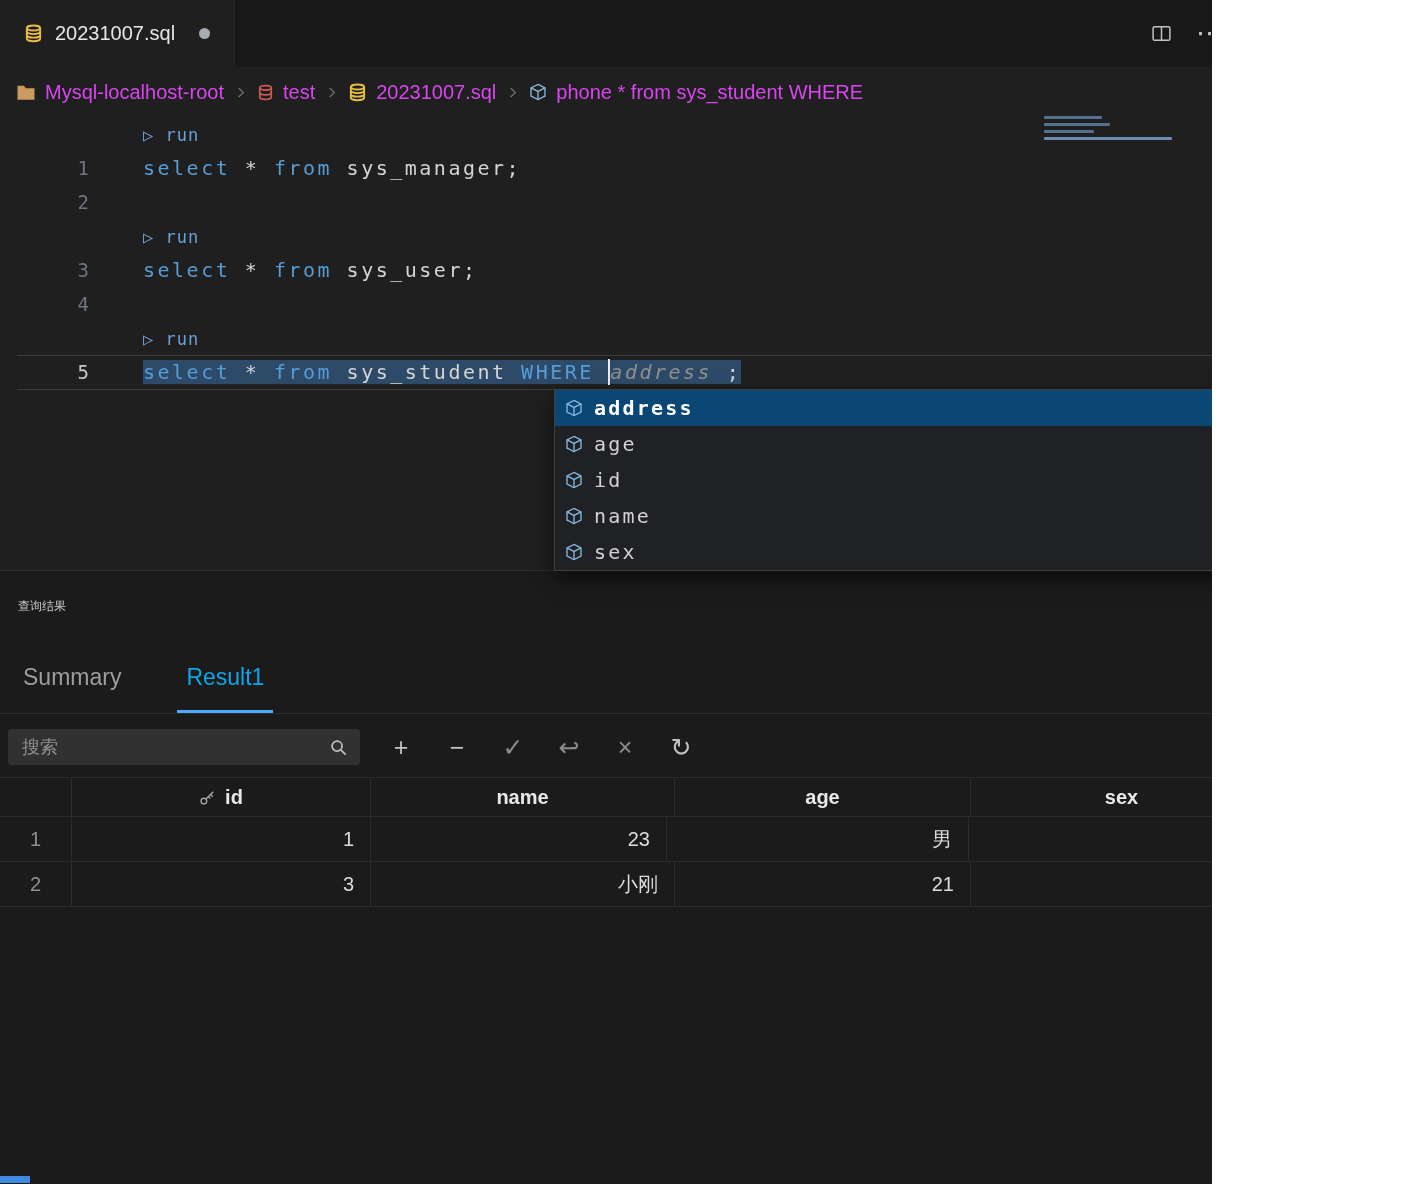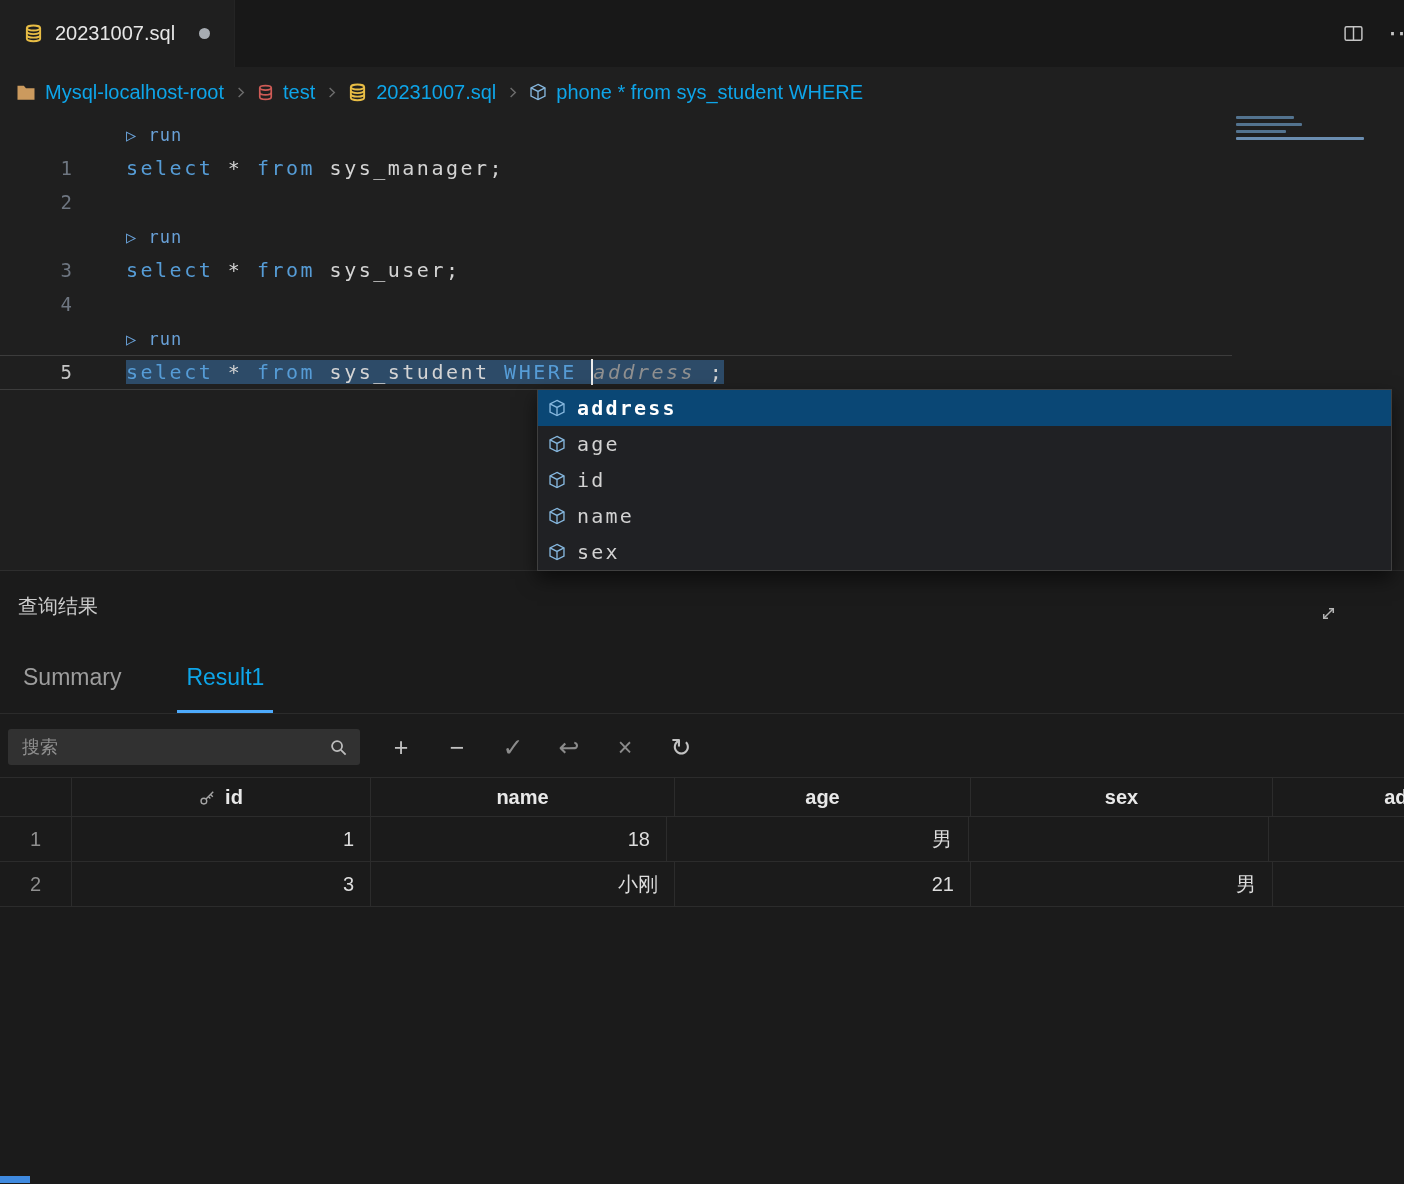--- a/index.html
+++ b/index.html
@@ -1,36 +1,36 @@
 <!DOCTYPE html>
 <html><head>
 <meta charset="utf-8">
 <style>
   html,body{margin:0;padding:0;}
-  #app{position:relative;width:1404px;height:1184px;overflow:hidden;background:#1f1f1f;
+  #app{position:relative;width:1212px;height:1184px;overflow:hidden;background:#1f1f1f;
        font-family:"Liberation Sans",sans-serif;color:#d4d4d4;}
 
   
   .tabbar{position:absolute;top:0;left:0;right:0;height:67px;background:#181818;display:flex;align-items:stretch;}
   .tab{display:flex;align-items:center;gap:12px;padding:0 24px;background:#1f1f1f;border-right:1px solid #242424;cursor:pointer;}
   .tab-title{color:#e6e6e6;font-size:20px;}
   .dot{width:11px;height:11px;border-radius:50%;background:#a7acb2;margin-left:12px;}
   .tab-actions{margin-left:auto;display:flex;align-items:center;gap:24px;color:#c5c5c5;}
   .action{display:flex;align-items:center;cursor:pointer;}
   .more{font-size:27px;line-height:1;margin-right:-12px;letter-spacing:1px;}
 
   
   .breadcrumbs{position:absolute;top:67px;left:0;right:0;height:50px;background:#1f1f1f;
-               display:flex;align-items:center;padding-left:16px;font-size:20px;color:#0ea5e9;}
+               display:flex;align-items:center;padding-left:16px;font-size:20px;color:#d946ef;}
   .crumb{display:flex;align-items:center;gap:9px;cursor:pointer;white-space:nowrap;}
   .crumb-sep{display:flex;align-items:center;margin:0 9px;}
   .ci{display:inline-flex;align-items:center;}
 
   
-  .editor{position:absolute;top:117px;left:0;right:0;height:453px;z-index:5;
+  .editor{position:absolute;top:117px;left:17px;right:0;height:453px;z-index:5;
           font-family:"DejaVu Sans Mono",monospace;font-size:20px;letter-spacing:2.5px;}
   .ed-row{display:flex;height:34px;line-height:34px;}
   .gutter{width:72px;flex:none;text-align:right;color:#6e7681;font-size:19px;letter-spacing:0;}
   .ed-row.current .gutter{color:#c6c6c6;}
   .code{padding-left:54px;white-space:pre;}
   .codelens{font-size:17px;letter-spacing:1px;color:#69a1d8;cursor:pointer;}
   .tk{white-space:pre;}
   .tk.kw{color:#569cd6;}
   .tk.pl{color:#d4d4d4;}
   .tk.ghost{color:#909090;font-style:italic;}
@@ -46,21 +46,21 @@
   
   .suggest{position:absolute;left:537px;top:272px;width:853px;background:#202124;
            border:1px solid #3f3f3f;box-shadow:0 8px 18px rgba(0,0,0,.55);z-index:20;}
   .sg-row{height:36px;display:flex;align-items:center;gap:11px;padding-left:10px;
           color:#d2d2d2;font-size:20px;letter-spacing:2.2px;cursor:pointer;}
   .sg-row.selected{background:#0a4775;color:#fff;font-weight:bold;}
   .resize{position:absolute;left:1320px;top:486px;z-index:21;cursor:nwse-resize;}
 
   
   .panel{position:absolute;top:570px;left:0;right:0;bottom:0;background:#1b1b1b;border-top:1px solid #2e2e2e;z-index:1;}
-  .panel-title{height:70px;display:flex;align-items:center;padding-left:18px;color:#cccccc;font-size:20px;}
+  .panel-title{height:70px;display:flex;align-items:center;padding-left:18px;color:#cccccc;font-size:12px;}
   .tabs{height:72px;display:flex;align-items:stretch;padding-left:14px;gap:47px;border-bottom:1px solid #2b2b2b;}
   .tab-item{display:flex;align-items:center;padding:0 9px;font-size:23px;color:#9d9d9d;position:relative;cursor:pointer;}
   .tab-item.active{color:#0ea5e9;}
   .tab-item.active::after{content:"";position:absolute;left:0;right:0;bottom:0;height:3px;background:#4daafc;}
 
   .toolbar-row{display:flex;align-items:center;margin-top:15px;height:36px;}
   .search-box{margin-left:8px;width:352px;height:36px;background:#313131;border-radius:3px;
               display:flex;align-items:center;padding:0 12px;box-sizing:border-box;}
   .search-box input{flex:1;background:transparent;border:none;outline:none;color:#cccccc;
                     font-size:18px;font-family:"Liberation Sans",sans-serif;}
@@ -338,21 +338,21 @@
           <div class="gc head-c" style="width: 302px;">
             <span>sex</span>
           </div>
           <div class="gc head-c" style="width: 300px;">
             <span>address</span>
           </div>
         </div>
         <div class="gr body">
           <div class="gc num" style="width: 72px;">1</div>
           <div class="gc val" style="width: 299px;">1</div>
-          <div class="gc val" style="width: 296px;">18</div>
+          <div class="gc val" style="width: 296px;">23</div>
           <div class="gc val" style="width: 302px;">男</div>
           <div class="gc val" style="width: 300px;"></div>
         </div>
         <div class="gr body">
           <div class="gc num" style="width: 72px;">2</div>
           <div class="gc val" style="width: 299px;">3</div>
           <div class="gc val" style="width: 304px;">小刚</div>
           <div class="gc val" style="width: 296px;">21</div>
           <div class="gc val" style="width: 302px;">男</div>
           <div class="gc val" style="width: 300px;"></div>

